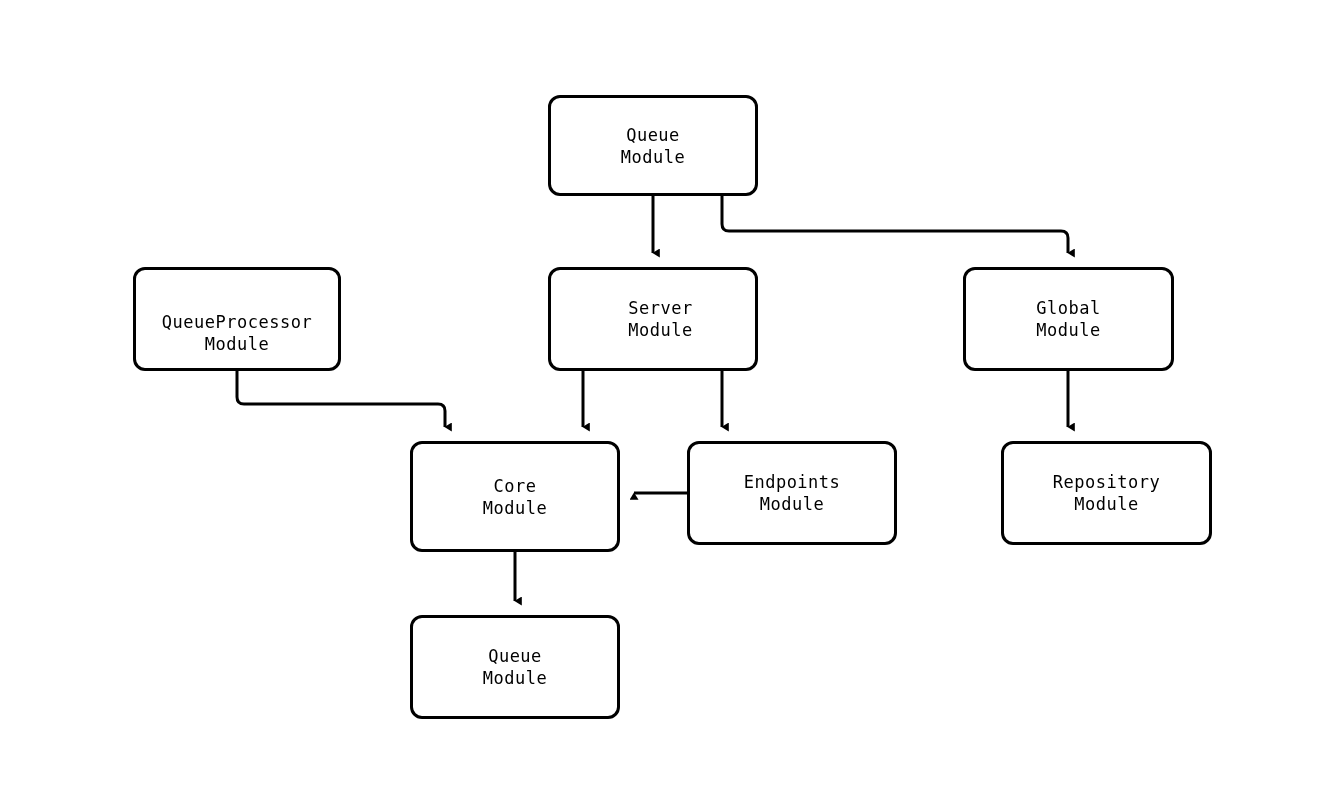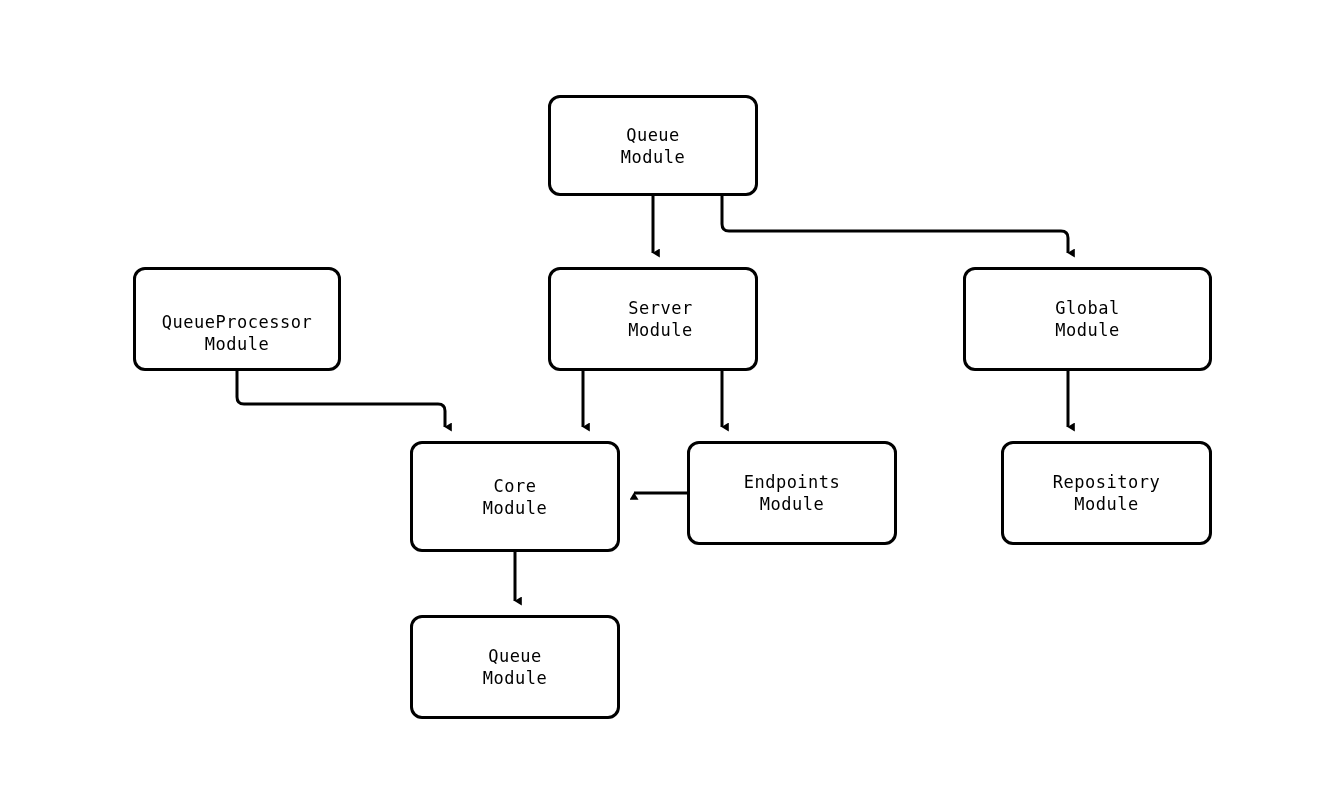--- a/index.html
+++ b/index.html
@@ -81,21 +81,21 @@
   <div class="node-box" style="left: 133px; top: 267px; width: 208px; height: 104px; border-color: rgb(0, 0, 0); background: rgb(255, 255, 255);">
     <span class="node-label" style="color: rgb(0, 0, 0); margin-top: 28px;">QueueProcessor</span>
     <span class="node-label" style="color: rgb(0, 0, 0);">Module</span>
   </div>
 
   <div class="node-box" style="left: 548px; top: 267px; width: 210px; height: 104px; border-color: rgb(0, 0, 0); background: rgb(255, 255, 255); padding-left: 15px;">
     <span class="node-label" style="color: rgb(0, 0, 0);">Server</span>
     <span class="node-label" style="color: rgb(0, 0, 0);">Module</span>
   </div>
 
-  <div class="node-box" style="left: 963px; top: 267px; width: 249px; height: 104px; border-color: rgb(0, 0, 0); background: rgb(255, 255, 255);">
+  <div class="node-box" style="left: 963px; top: 267px; width: 211px; height: 104px; border-color: rgb(0, 0, 0); background: rgb(255, 255, 255);">
     <span class="node-label" style="color: rgb(0, 0, 0);">Global</span>
     <span class="node-label" style="color: rgb(0, 0, 0);">Module</span>
   </div>
 
   <div class="node-box" style="left: 410px; top: 441px; width: 210px; height: 111px; border-color: rgb(0, 0, 0); background: rgb(255, 255, 255);">
     <span class="node-label" style="color: rgb(0, 0, 0);">Core</span>
     <span class="node-label" style="color: rgb(0, 0, 0);">Module</span>
   </div>
 
   <div class="node-box" style="left: 687px; top: 441px; width: 210px; height: 104px; border-color: rgb(0, 0, 0); background: rgb(255, 255, 255);">

